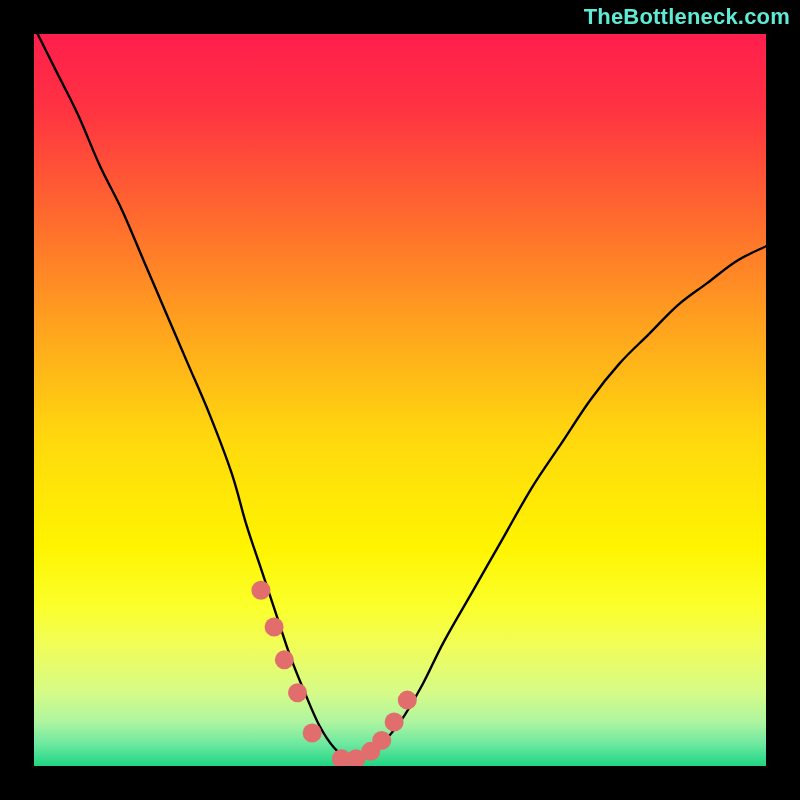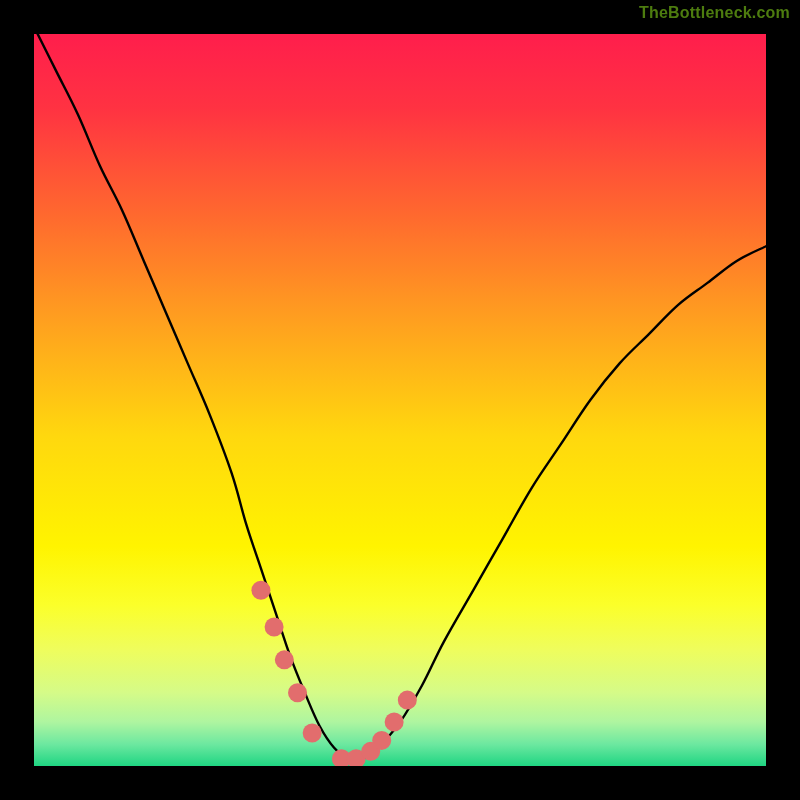--- a/index.html
+++ b/index.html
@@ -24,23 +24,23 @@
     top: 34px;
     width: 732px;
     height: 732px;
     overflow: hidden;
   }
   .watermark {
     position: absolute;
     top: 4px;
     right: 10px;
     font-family: Arial, Helvetica, sans-serif;
-    font-size: 16px;
+    font-size: 22px;
     font-weight: 600;
-    color: #4d7c0f;
+    color: #5eead4;
     letter-spacing: 0.2px;
   }
   svg { display: block; }
 </style>
 </head>
 <body>
 
 <div class="frame">
   <div class="watermark">TheBottleneck.com</div>
 

